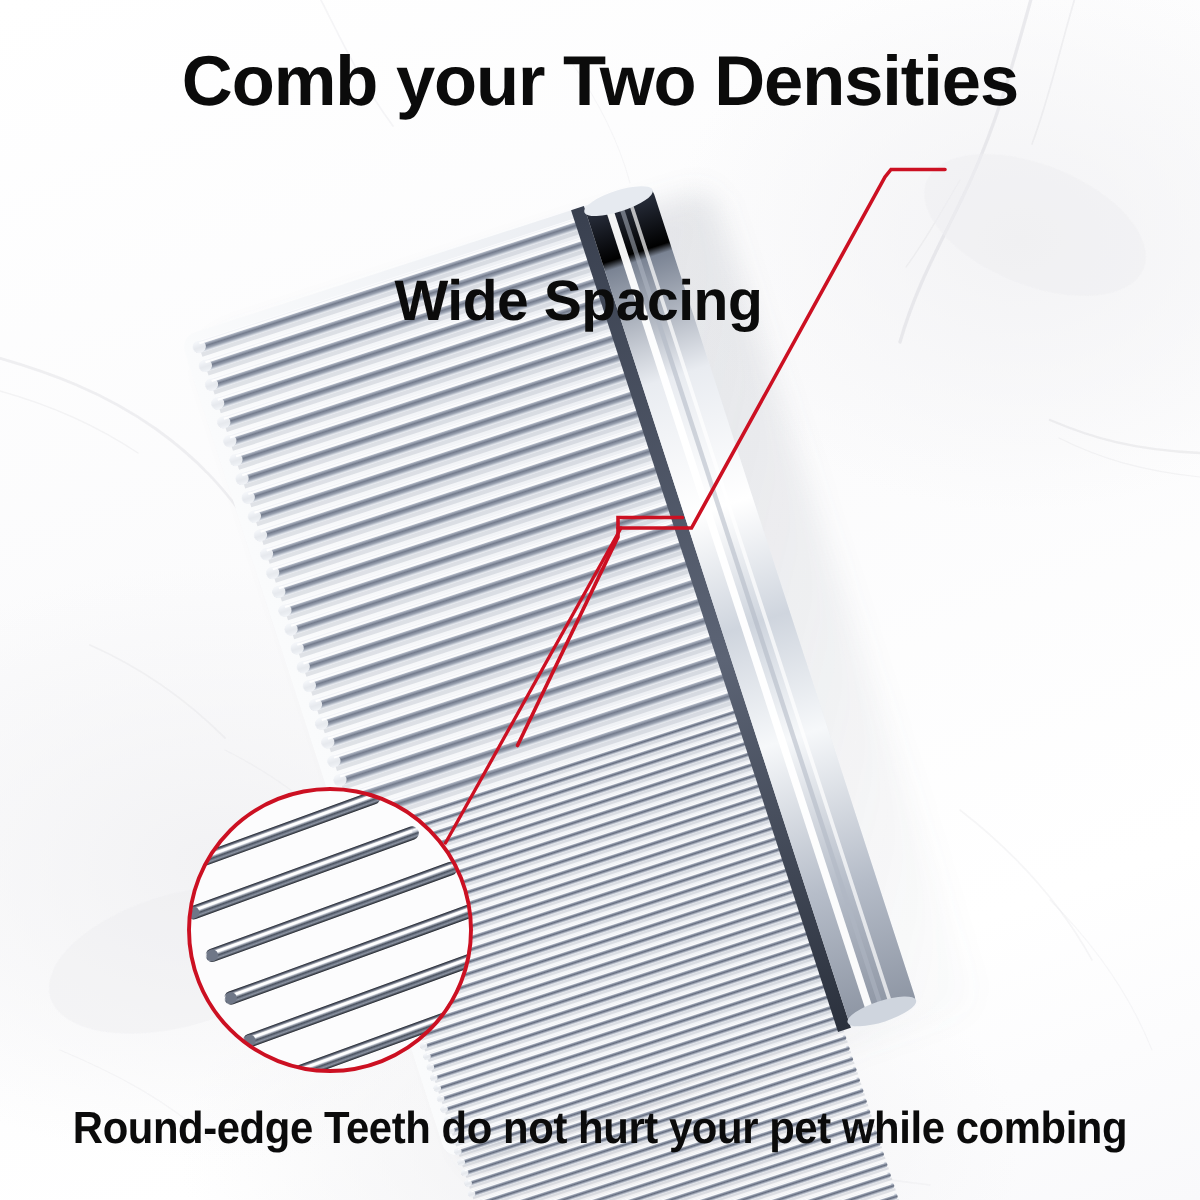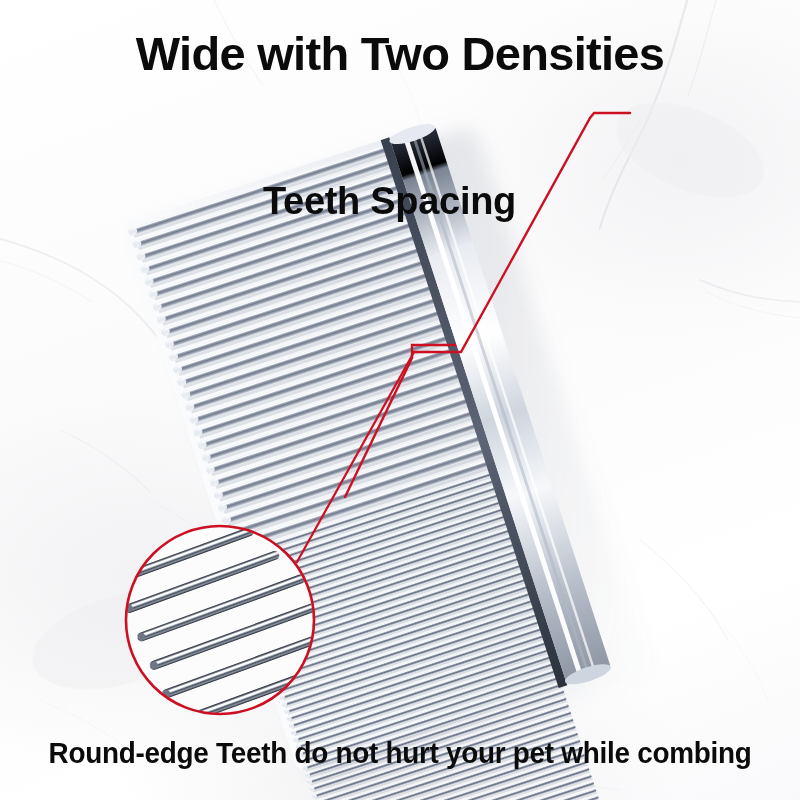--- a/index.html
+++ b/index.html
@@ -545,20 +545,20 @@
 
     <circle cx="220" cy="620" r="94" fill="none" stroke="#cc1022" stroke-width="2.6"></circle>
 
     <path d="M 297 562 L 414 352" fill="none" stroke="#cc1022" stroke-width="2.2" stroke-linecap="round"></path>
 
     <path d="M 630 113 L 594 113 L 590 118 L 461 352 L 412 352" fill="none" stroke="#cc1022" stroke-width="2.4" stroke-linejoin="miter" stroke-linecap="round"></path>
 
     <path d="M 455 345 L 412 345 L 412 358 L 345 497" fill="none" stroke="#cc1022" stroke-width="2.4" stroke-linejoin="miter" stroke-linecap="round"></path>
   </svg>
 
-  <div class="txt" id="title-text">Wide with Two Densities</div>
-
-  <div class="txt" id="wide-label">Teeth Spacing</div>
+  <div class="txt" id="title-text">Comb your Two Densities</div>
+
+  <div class="txt" id="wide-label">Wide Spacing</div>
 
 
   <div class="txt" id="caption-text">Round-edge Teeth do not hurt your pet while combing</div>
 
 </div>
 
 </body></html>

